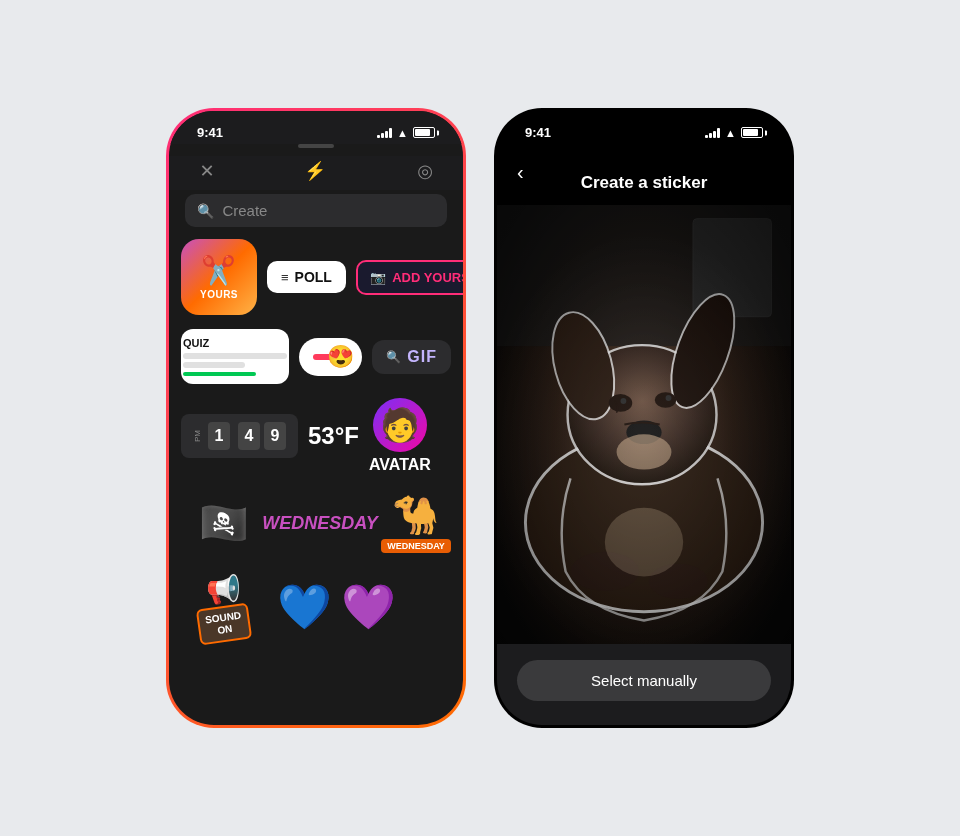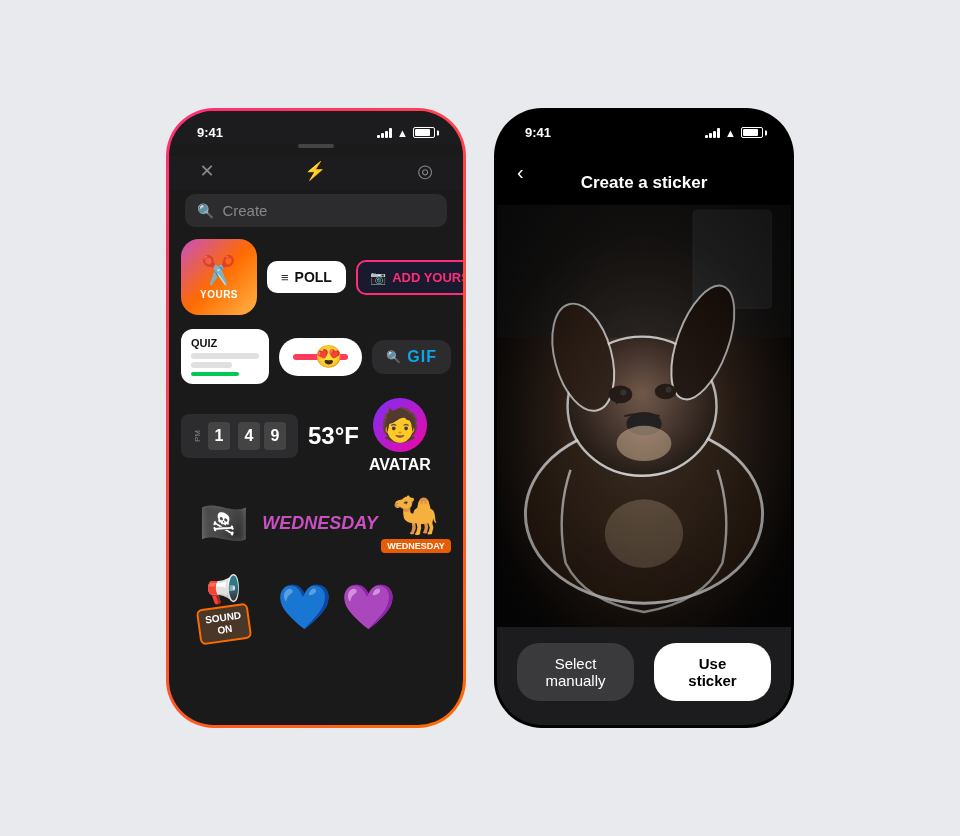--- a/index.html
+++ b/index.html
@@ -198,22 +198,22 @@
     }
     .add-yours-text {
       font-size: 13px;
       font-weight: 700;
       color: #ff2d78;
     }
     
     .quiz-sticker {
       background: white;
       border-radius: 12px;
-      padding: 8px 10px;
-      width: 88px;
+      padding: 8px 2px;
+      width: 108px;
       flex-shrink: 0;
     }
     .quiz-title {
       font-size: 11px;
       font-weight: 700;
       color: #111;
       margin-bottom: 4px;
     }
     .quiz-line {
       height: 6px;
@@ -262,21 +262,21 @@
       display: flex;
       align-items: center;
       gap: 6px;
       flex-shrink: 0;
     }
     .gif-search-icon {
       color: #888;
       font-size: 12px;
     }
     .gif-text {
-      color: #0ea5e9;
+      color: #c4b5fd;
       font-size: 16px;
       font-weight: 700;
       letter-spacing: 1px;
     }
     
     .countdown-sticker {
       background: #2c2c2e;
       border-radius: 8px;
       padding: 8px 12px;
       display: flex;
@@ -686,17 +686,16 @@
             <stop offset="0%" stop-color="transparent"></stop>
             <stop offset="100%" stop-color="rgba(0,0,0,0.6)"></stop>
           </radialGradient>
           <rect width="300" height="480" fill="url(#vignette)"></rect>
         </svg>
       </div>
     </div>
 
     <div class="bottom-buttons">
       <button class="select-manually-btn">Select manually</button>
-      <button class="use-sticker-btn">Use sticker</button>
     </div>
   </div>
 
 </div>
 
 </body></html>

